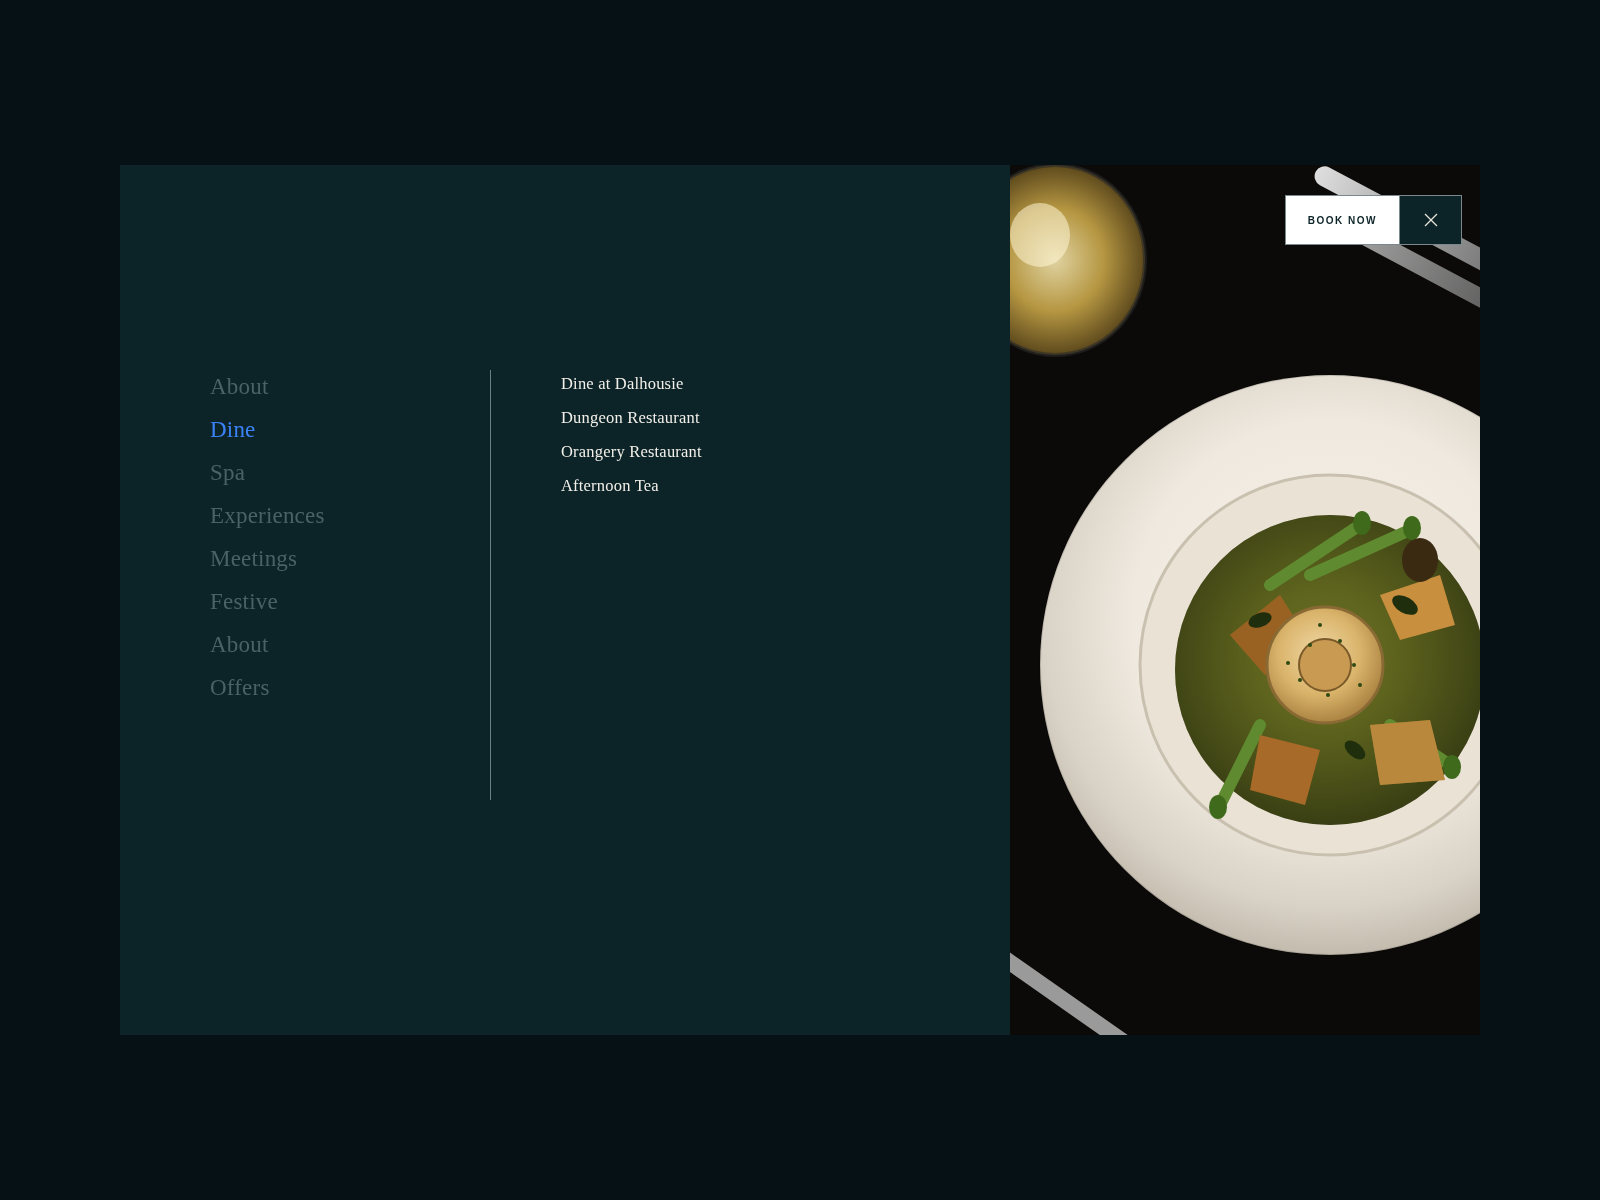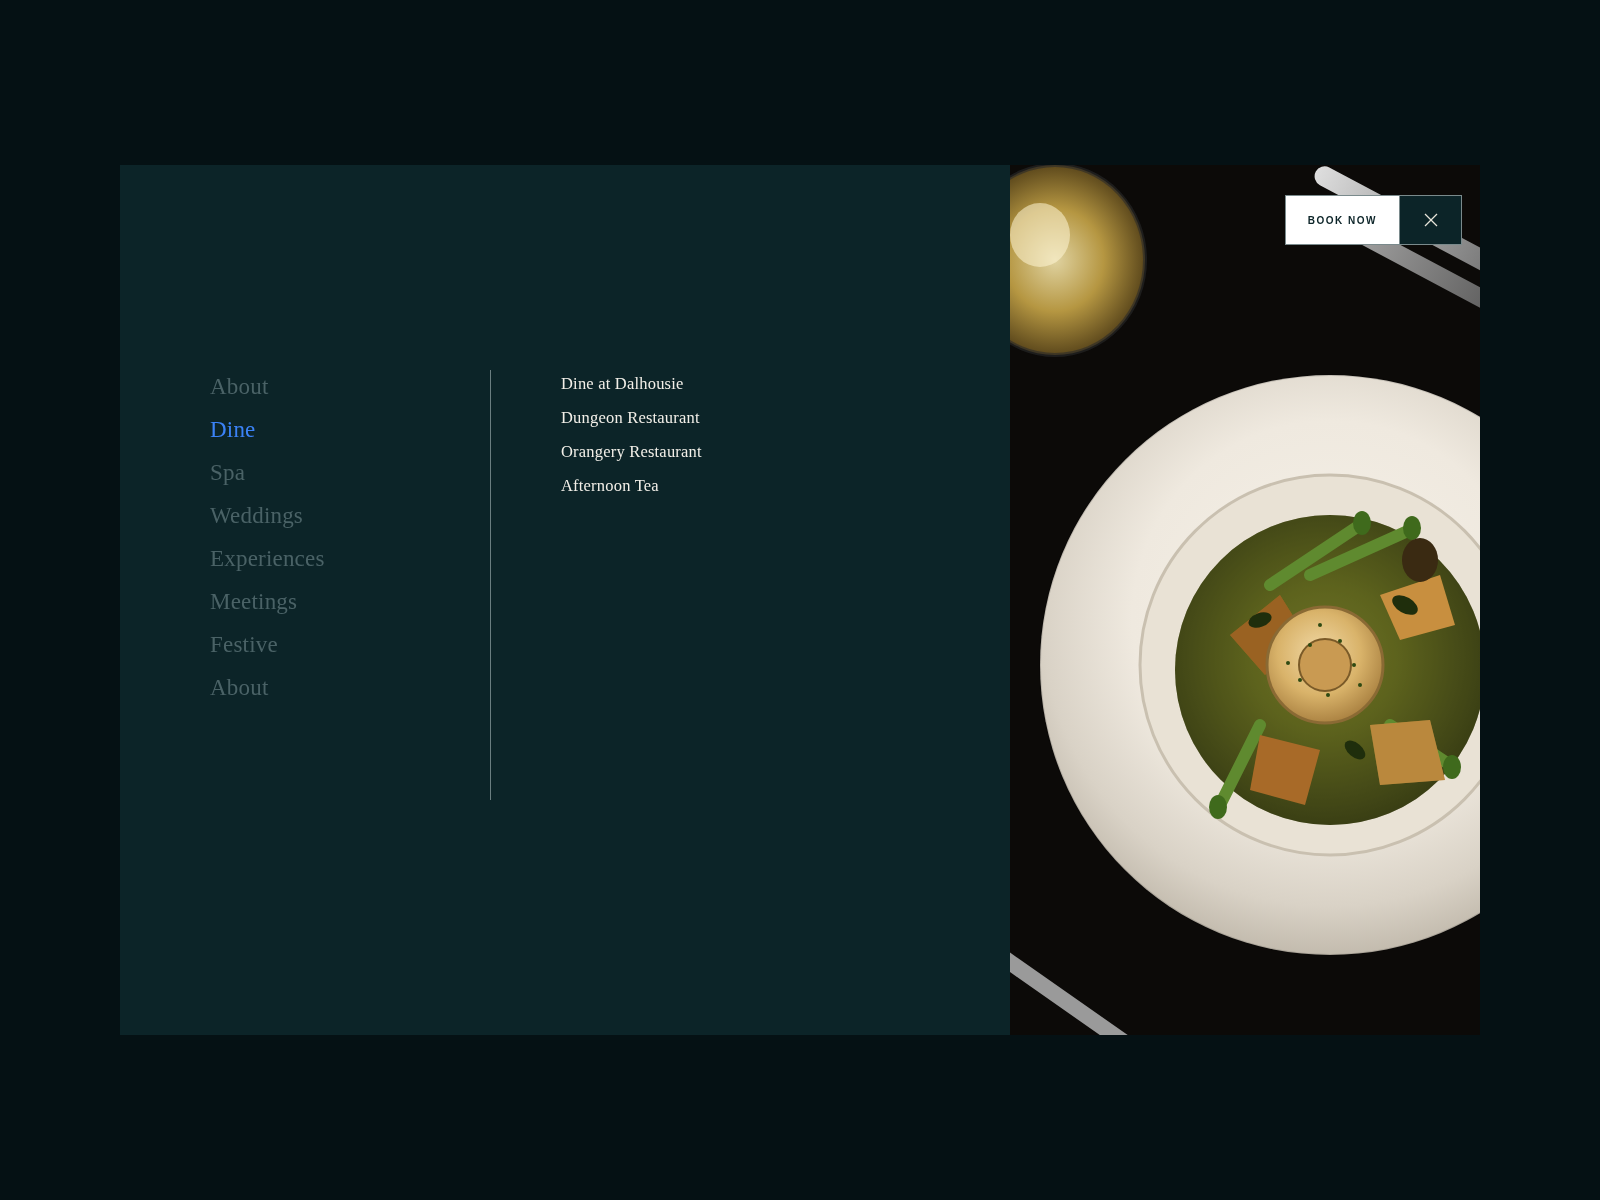--- a/index.html
+++ b/index.html
@@ -97,25 +97,25 @@
 </style>
 </head>
 <body>
 
 <div class="panel">
   <div class="left">
     <nav class="primary-nav">
       <div class="item">About</div>
       <div class="item active">Dine</div>
       <div class="item">Spa</div>
-      <div class="item">Weddings</div>
       <div class="item">Experiences</div>
       <div class="item">Meetings</div>
       <div class="item">Festive</div>
       <div class="item">About</div>
+      <div class="item">Offers</div>
     </nav>
     <div class="divider"></div>
     <nav class="sub-nav">
       <div class="subitem">Dine at Dalhousie</div>
       <div class="subitem">Dungeon Restaurant</div>
       <div class="subitem">Orangery Restaurant</div>
       <div class="subitem">Afternoon Tea</div>
     </nav>
   </div>
 

